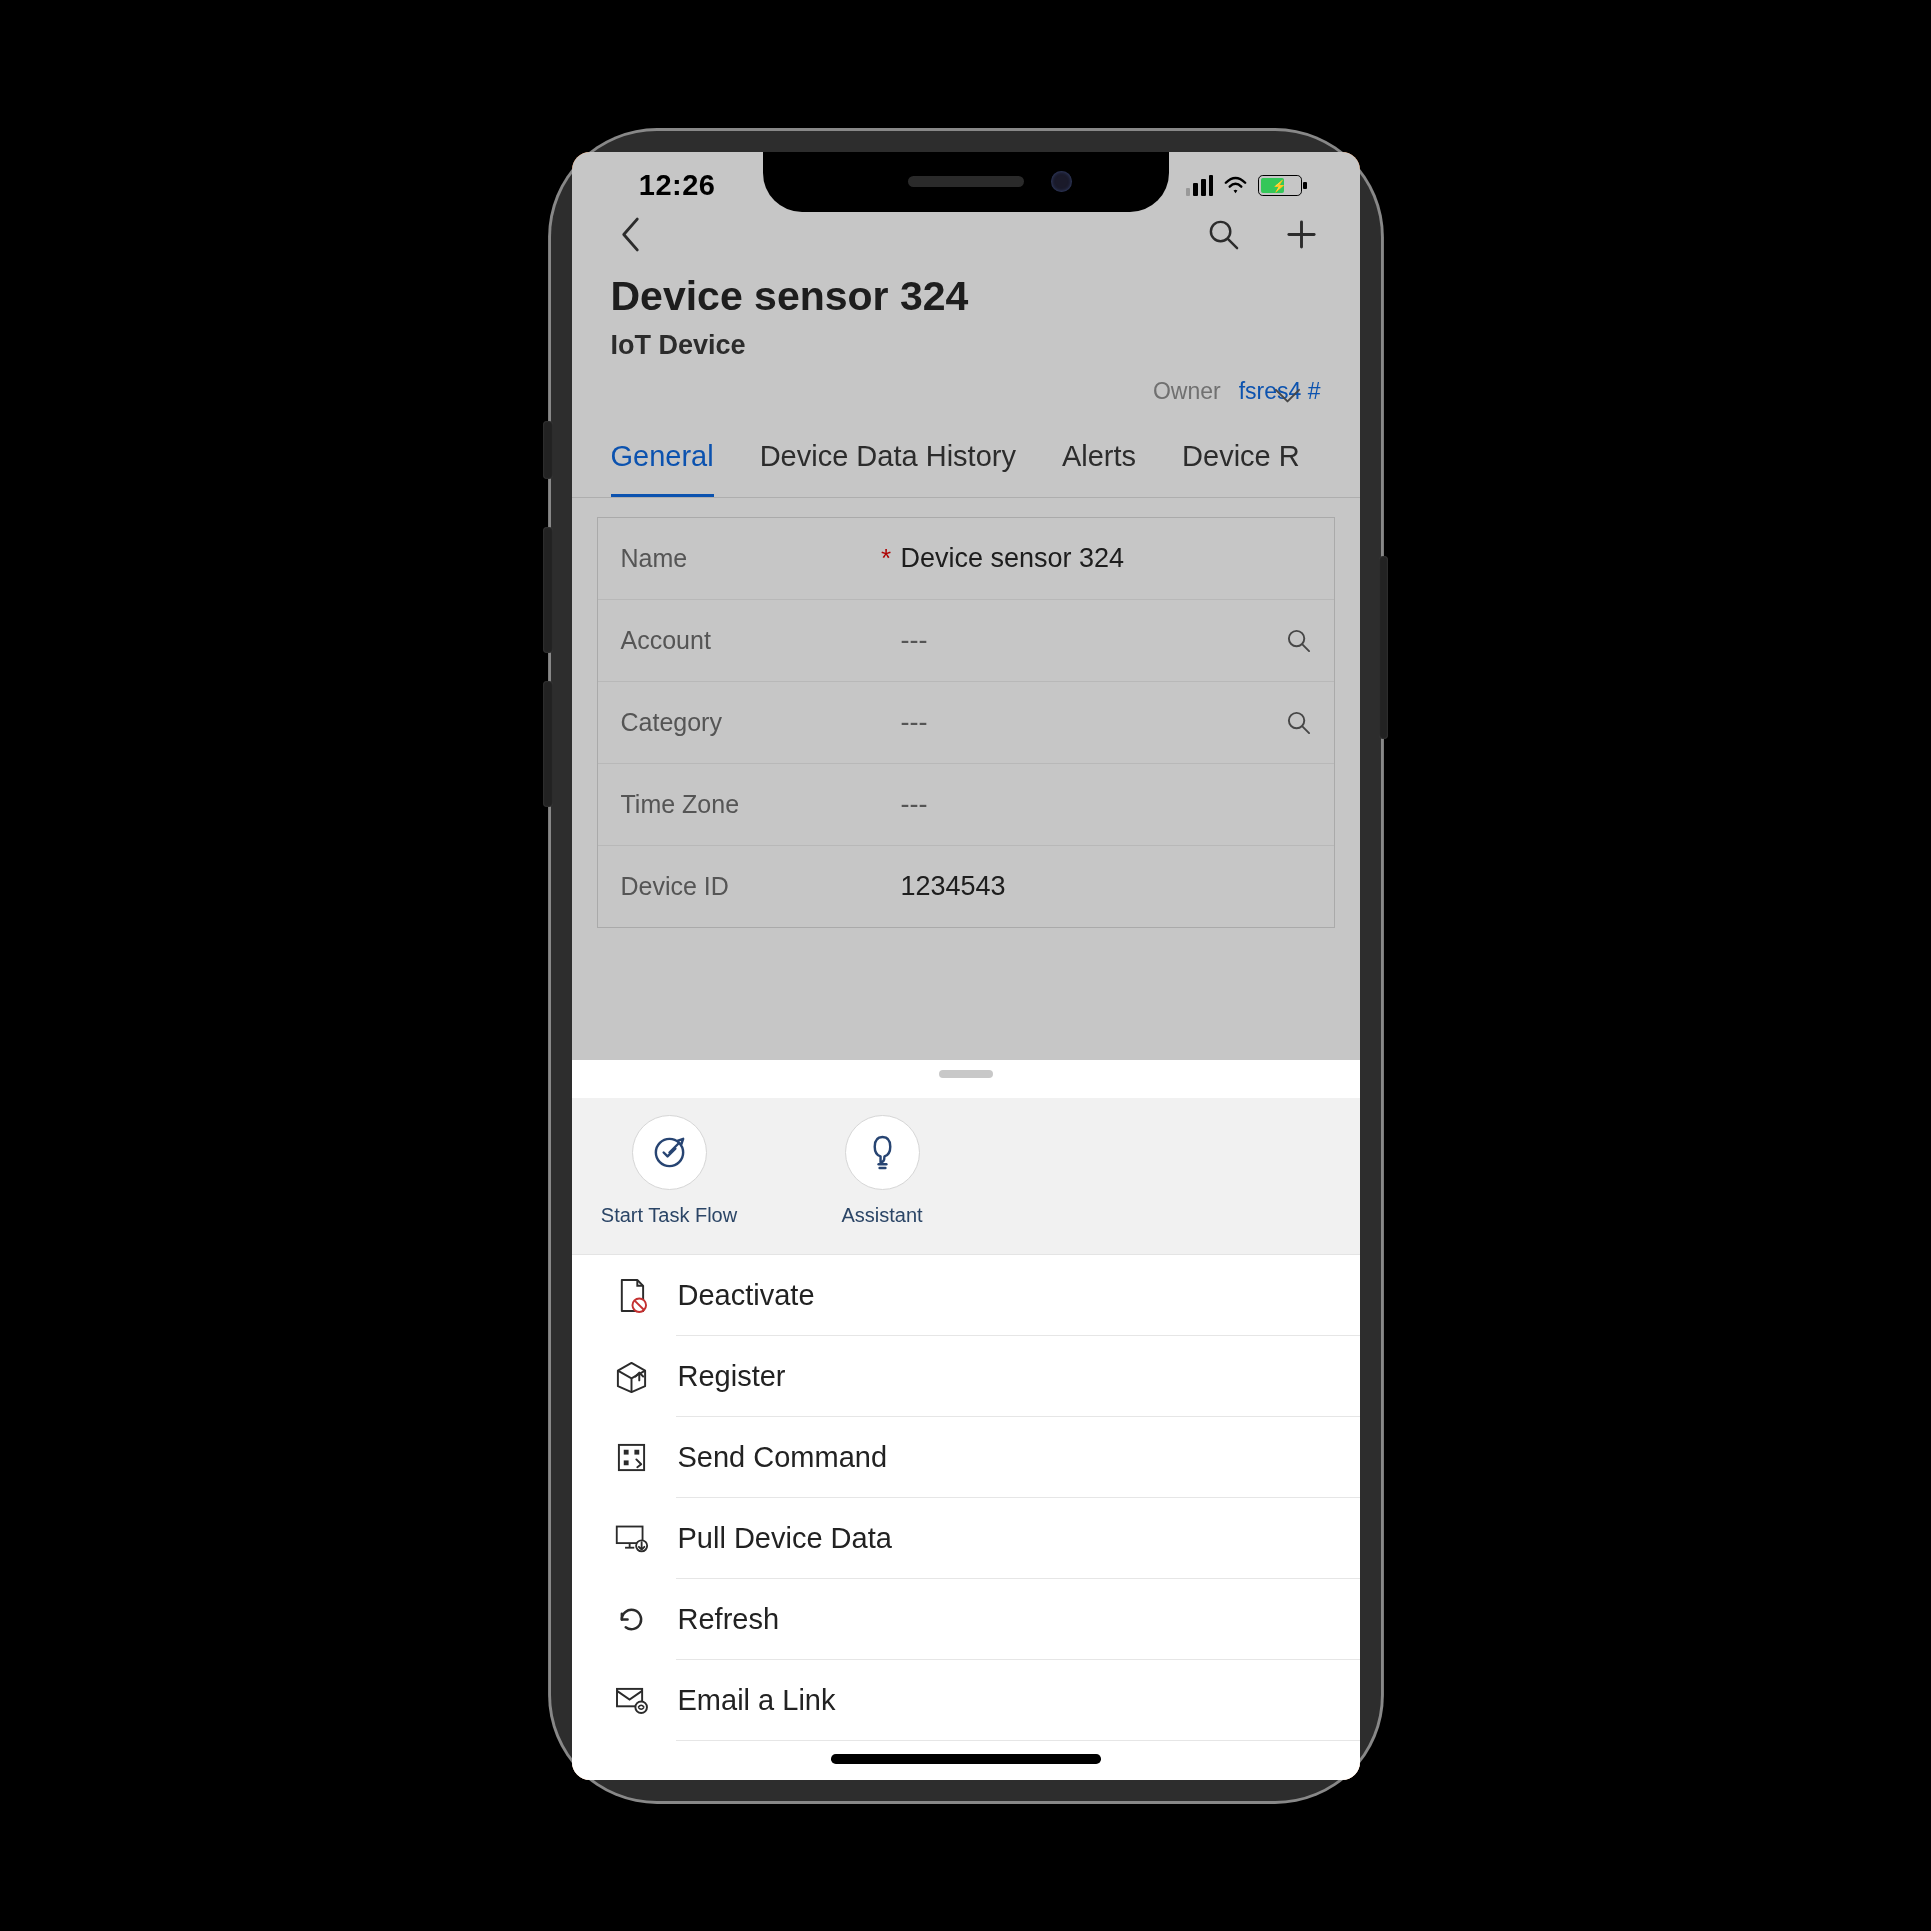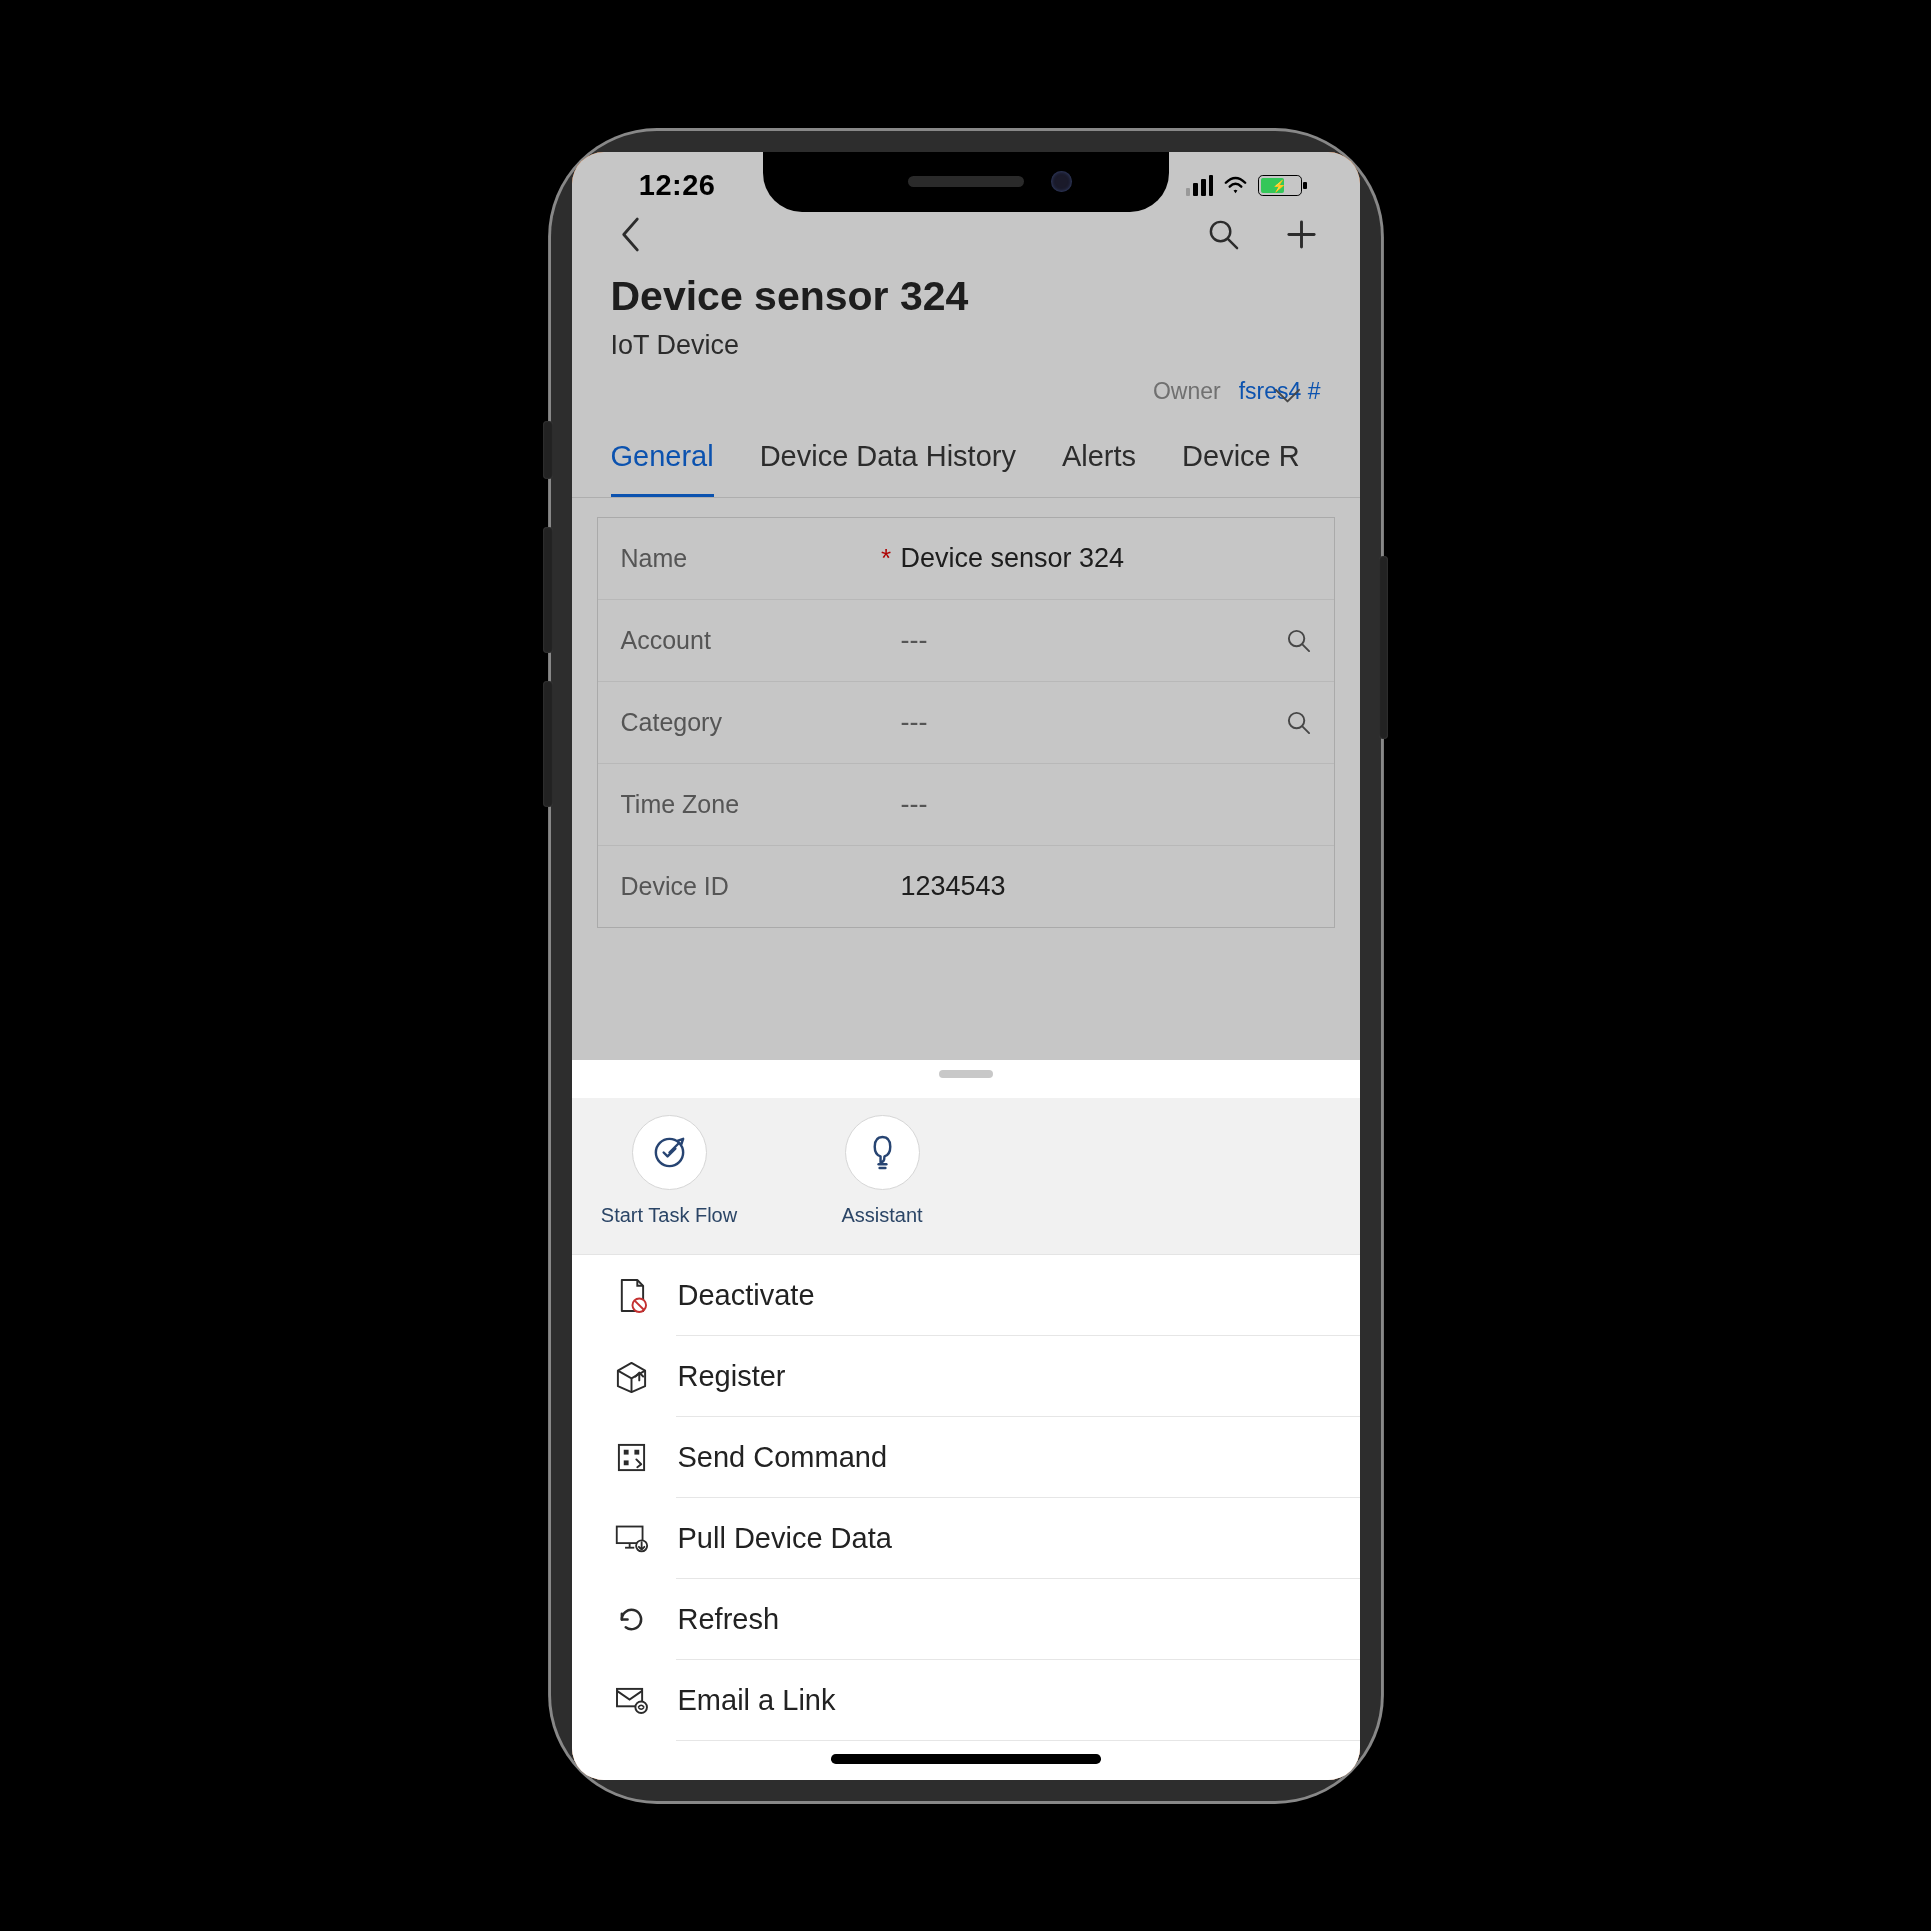--- a/index.html
+++ b/index.html
@@ -31,21 +31,21 @@
   }
   .side-left-1 { left: -7.7px; top: 290px; height: 58px; }
   .side-left-2 { left: -7.7px; top: 396px; height: 126px; }
   .side-left-3 { left: -7.7px; top: 550px; height: 126px; }
   .side-right  { right: -7.7px; top: 425px; height: 183px; }
   .screen {
     position: relative;
     width: 100%;
     height: 100%;
     background: #f97316;
-    border-radius: 32px;
+    border-radius: 18px;
     overflow: hidden;
   }
   
   .notch {
     position: absolute;
     top: 0;
     left: 50%;
     transform: translateX(-50%);
     width: 406px;
     height: 60px;
@@ -144,21 +144,21 @@
   .icon-btn {
     width: 39px;
     height: 39px;
     display: flex;
     align-items: center;
     justify-content: center;
     color: #333;
   }
   .header-block { padding: 9.7px 39px 19.3px; position: relative; }
   .page-title { font-size: 41px; font-weight: 700; color: #222; }
-  .page-subtitle { font-size: 27px; color: #333; margin-top: 9.7px; }
+  .page-subtitle { font-size: 27px; color: #333; margin-top: 9.7px; font-weight: bold; }
   .owner-row { margin-top: 17.4px; font-size: 23px; text-align: right; }
   .owner-label { color: #888; margin-right: 11.6px; }
   .owner-link { color: #0b63d6; }
   .expand-caret {
     position: absolute;
     right: 58px;
     bottom: 19.3px;
   }
   .tabs {
     display: flex;

